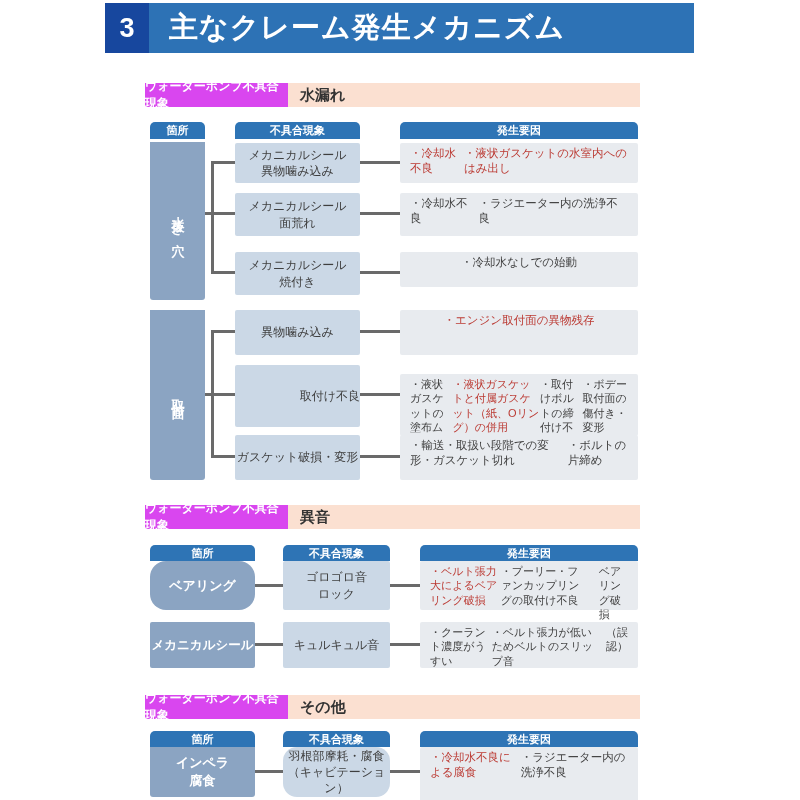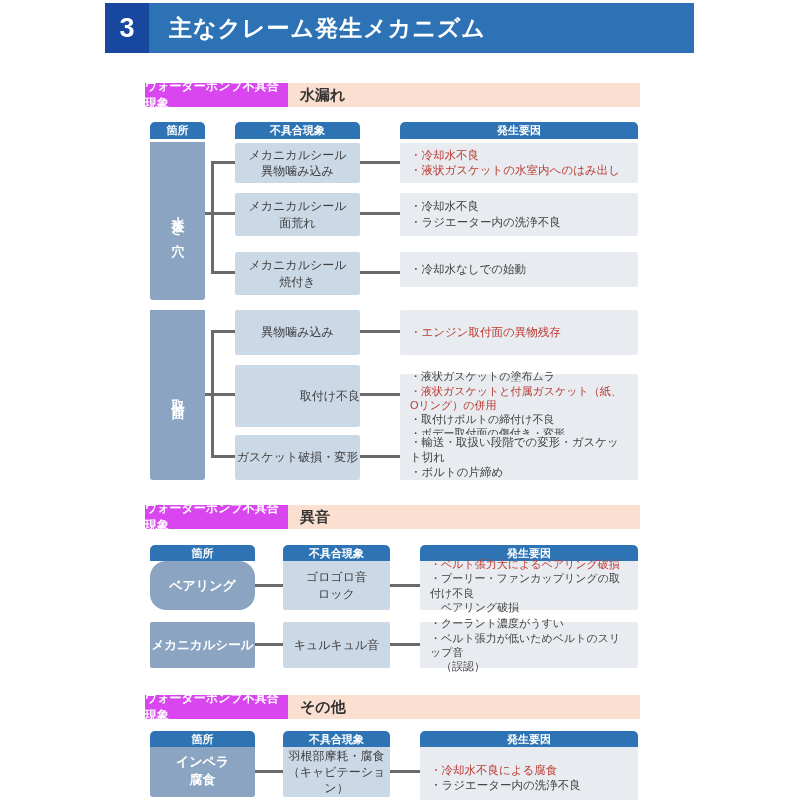--- a/index.html
+++ b/index.html
@@ -4,47 +4,47 @@
 <style>
   html,body{margin:0;padding:0;background:#ffffff;}
   .canvas{position:relative;width:800px;height:800px;background:#ffffff;overflow:hidden;
           font-family:"Liberation Sans","DejaVu Sans",sans-serif;color:#3f3f3f;}
 
   
   .titlebar{position:absolute;left:105px;top:3px;width:589px;height:50px;background:#2d72b5;
             display:flex;align-items:stretch;}
   .titlenum{width:44px;background:#17479e;color:#fff;font-size:27px;font-weight:bold;
             display:flex;align-items:center;justify-content:center;}
-  .titletext{color:#fff;font-size:23px;font-weight:bold;display:flex;align-items:center;
+  .titletext{color:#fff;font-size:29px;font-weight:bold;display:flex;align-items:center;
              padding-left:20px;letter-spacing:1px;}
 
   
   .band{position:absolute;left:145px;width:495px;height:24px;background:#fbe0d1;
         display:flex;align-items:center;}
   .bandlabel{width:143px;height:24px;background:#d946ef;color:#fff;font-size:12px;font-weight:bold;
              display:flex;align-items:center;justify-content:center;flex:0 0 auto;}
   .bandtitle{font-size:15px;font-weight:bold;color:#333;padding-left:12px;}
 
   
   .hdr{position:absolute;background:#2e74b5;color:#fff;font-size:11px;font-weight:bold;
        display:flex;align-items:center;justify-content:center;border-radius:5px 5px 0 0;}
   .locbox{position:absolute;background:#8ba4c2;color:#fff;font-weight:bold;
           display:flex;flex-direction:column;align-items:center;justify-content:center;
           text-align:center;border-radius:0 0 3px 3px;}
   .vtext{writing-mode:vertical-rl;font-size:13px;letter-spacing:4px;}
   .mid{position:absolute;background:#cbd8e6;font-size:12px;line-height:1.35;
        display:flex;flex-direction:column;align-items:center;justify-content:center;
        text-align:center;border-radius:2px;}
   .rgt{position:absolute;background:#e8ebef;font-size:11.5px;line-height:1.32;
-       display:flex;flex-direction:column;justify-content:center;
+       display:flex;justify-content:center;
        padding:3px 10px;box-sizing:border-box;border-radius:2px;}
   .red{color:#bb3a33;}
   .cont{padding-left:11px;}
   .ln{position:absolute;background:#6a6a6a;}
-  .locline{font-size:13px;line-height:1.4;font-family:Liberation Mono, monospace;}
+  .locline{font-size:13px;line-height:1.4;}
 </style>
 </head>
 <body>
 
 <div class="canvas">
 
   <div class="titlebar">
     <div class="titlenum">3</div>
     <div class="titletext">主なクレーム発生メカニズム</div>
   </div>
@@ -176,21 +176,21 @@
   </div>
 
   <div class="hdr" style="left:150px;top:731px;width:105px;height:16px;">箇所</div>
   <div class="hdr" style="left:283px;top:731px;width:107px;height:16px;">不具合現象</div>
   <div class="hdr" style="left:420px;top:731px;width:218px;height:16px;">発生要因</div>
 
   <div class="locbox" style="left:150px;top:747px;width:105px;height:50px;">
     <div class="locline">インペラ</div>
     <div class="locline">腐食</div>
   </div>
-  <div class="mid" style="left:283px;top:747px;width:107px;height:50px;">
+  <div class="mid" style="left:283px;top:747px;width:107px;height:50px;border-radius:14px;">
     <div>羽根部摩耗・腐食</div>
     <div>（キャビテーション）</div>
   </div>
   <div class="rgt" style="left:420px;top:747px;width:218px;height:62px;">
     <div class="red">・冷却水不良による腐食</div>
     <div>・ラジエーター内の洗浄不良</div>
   </div>
 
   <div class="ln" style="left:255px;top:770px;width:28px;height:3px;"></div>
   <div class="ln" style="left:390px;top:770px;width:30px;height:3px;"></div>

